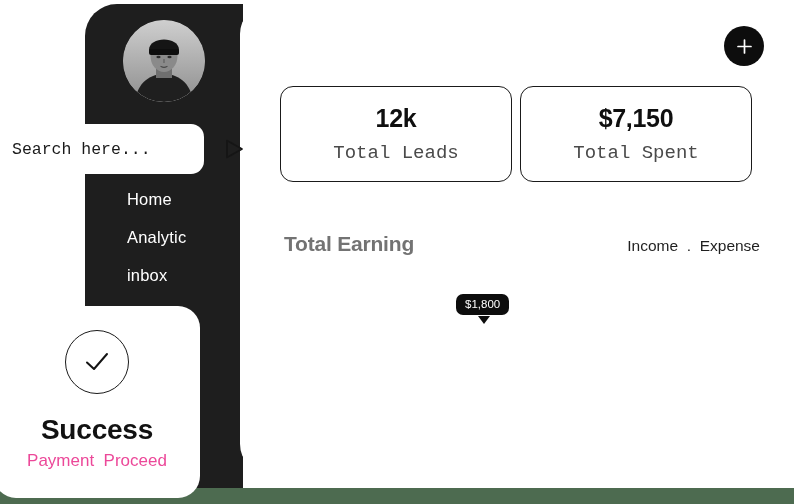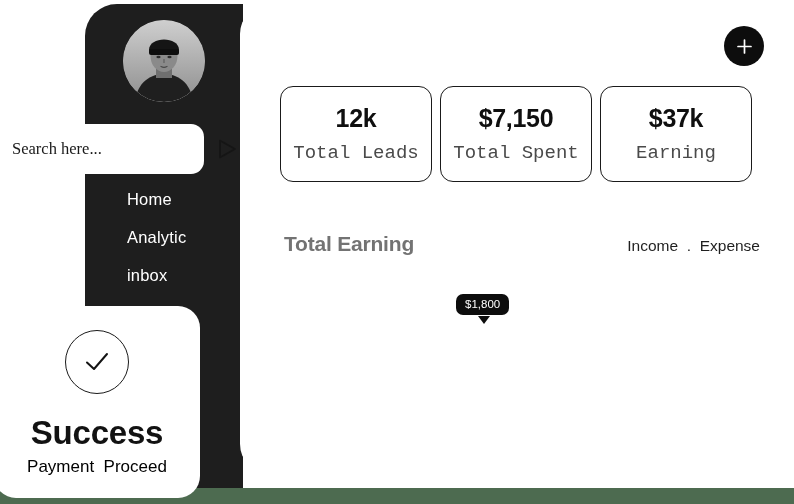--- a/index.html
+++ b/index.html
@@ -92,21 +92,21 @@
     display: flex;
     align-items: center;
     padding: 0 16px 0 20px;
     z-index: 6;
   }
   .search-input {
     flex: 1;
     border: none;
     outline: none;
     background: transparent;
-    font-family: Liberation Serif, serif;
+    font-family: Liberation Mono, monospace;
     font-size: 16.5px;
     color: #1a1a1a;
     padding: 0;
   }
   .search-input::placeholder { color: #1a1a1a; opacity: 1; }
   .send-icon { width: 24px; height: 24px; flex: 0 0 auto; cursor: pointer; }
 
   
   .success-card {
     position: absolute;
@@ -123,29 +123,29 @@
     padding-top: 24px;
   }
   .check-circle {
     width: 64px; height: 64px;
     border: 1.6px solid #1a1a1a;
     border-radius: 50%;
     display: flex; align-items: center; justify-content: center;
   }
   .success-title {
     margin-top: 20px;
-    font-size: 33px;
+    font-size: 28px;
     font-weight: bold;
     color: #121212;
     letter-spacing: -.2px;
   }
   .success-sub {
     margin-top: 5px;
     font-size: 17px;
-    color: #000000;
+    color: #ec4899;
     white-space: pre;
   }
 
   
   .dash-title {
     position: absolute;
     left: 44px;
     top: 27px;
     font-size: 21.5px;
     font-weight: bold;
@@ -333,24 +333,20 @@
     </div>
 
     <div class="stats">
       <div class="stat-card">
         <div class="stat-value">12k</div>
         <div class="stat-label">Total Leads</div>
       </div>
       <div class="stat-card">
         <div class="stat-value">$7,150</div>
         <div class="stat-label">Total Spent</div>
-      </div>
-      <div class="stat-card">
-        <div class="stat-value">$37k</div>
-        <div class="stat-label">Earning</div>
       </div>
     </div>
 
     <div class="chart-head">
       <div class="chart-title">Total Earning</div>
       <div class="chart-legend">Income  .  Expense</div>
     </div>
   </div>
 
   <div class="chart-wrap">

